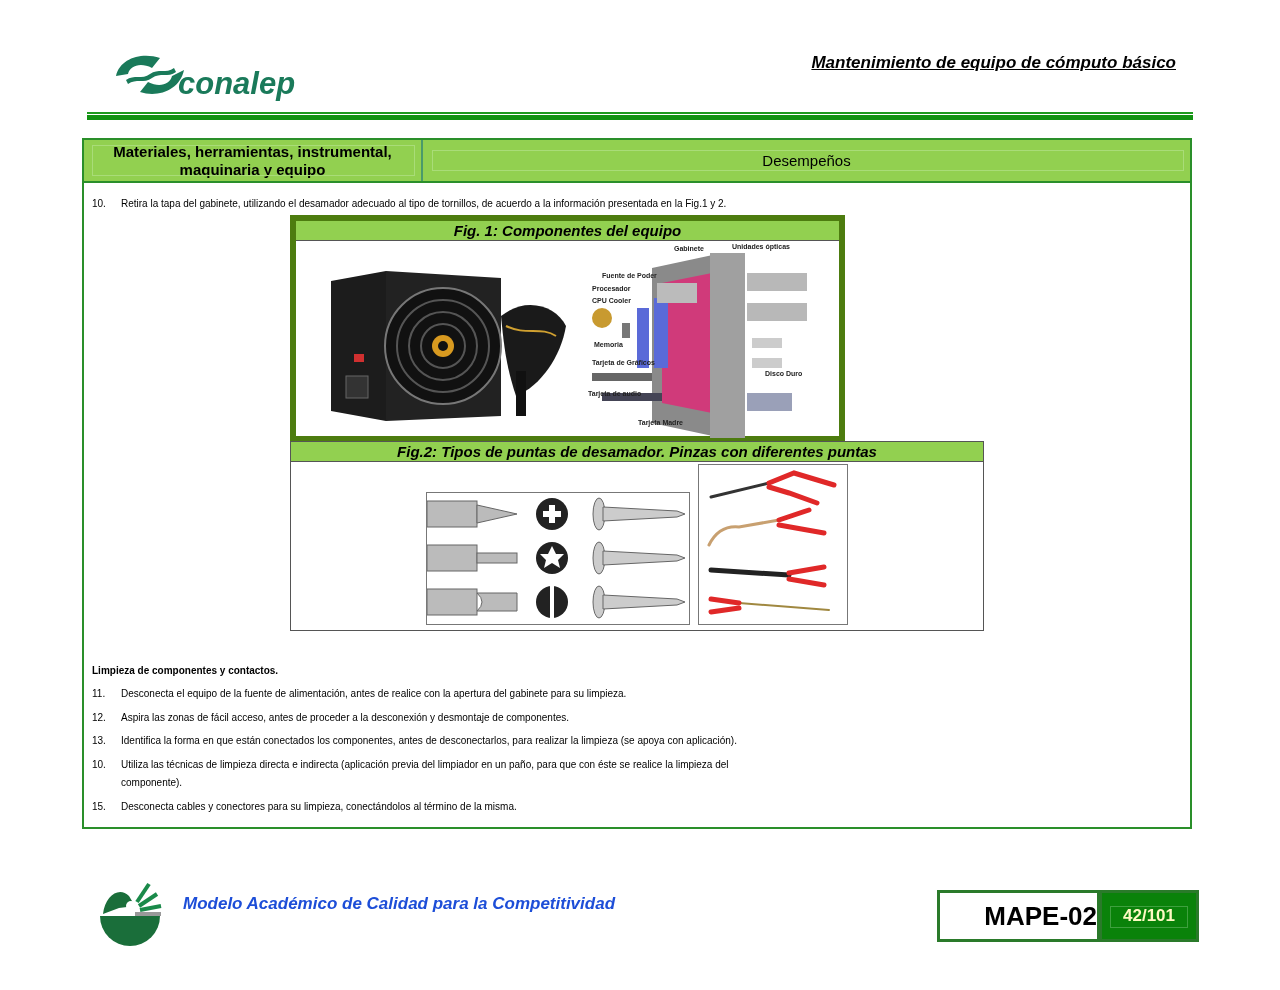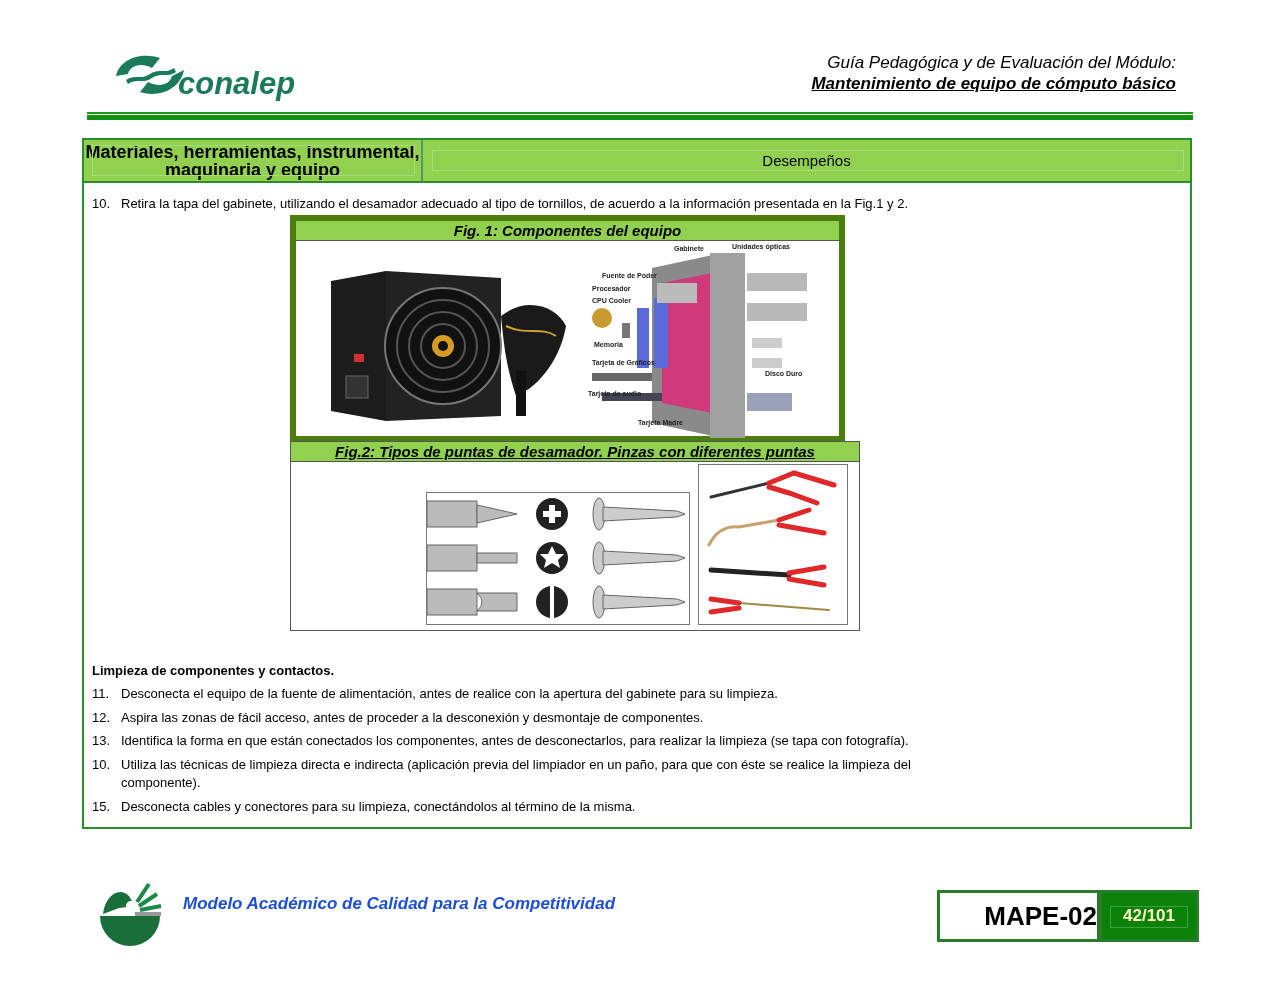--- a/index.html
+++ b/index.html
@@ -16,37 +16,37 @@
   .header-title .l2 { font-style: italic; font-weight: bold; text-decoration: underline; }
   .rule-thin { position: absolute; left: 87px; width: 1106px; top: 112px; height: 2px; background: #1e9a1e; }
   .rule-thick { position: absolute; left: 87px; width: 1106px; top: 115px; height: 5px; background: #129212; }
 
   
   .table { position: absolute; left: 82px; top: 138px; width: 1110px; height: 691px;
            border: 2px solid #2a8f2a; box-sizing: border-box; }
   .thead { position: absolute; left: 0; top: 0; width: 100%; height: 43px; background: #92d050;
            border-bottom: 2px solid #2a8f2a; box-sizing: border-box; }
   .th1 { position: absolute; left: 0; top: 0; width: 339px; height: 41px; border-right: 2px solid #4a9a6a;
-         box-sizing: border-box; text-align: center; font-weight: bold; font-size: 18px; line-height: 18px;
+         box-sizing: border-box; text-align: center; font-weight: bold; font-size: 15px; line-height: 18px;
          padding-top: 3px; }
   .th2 { position: absolute; left: 339px; top: 0; right: 0; height: 41px; text-align: center;
          font-weight: normal; font-size: 15px; line-height: 41px; }
   .th-inner-line { position: absolute; border: 1px solid #a9dc78; pointer-events: none; }
 
-  .body-text { position: absolute; font-size: 13px; line-height: 18px; }
+  .body-text { position: absolute; font-size: 10px; line-height: 18px; }
   .num { position: absolute; left: 8px; }
   .txt { position: absolute; left: 37px; }
 
   
   .fig1 { position: absolute; left: 290px; top: 215px; width: 555px; height: 227px;
           border: 6px solid #4d7c0f; box-sizing: border-box; background: #fff; }
   .fig-cap { height: 19px; background: #92d050; border-bottom: 1px solid #555; text-align: center;
              font-weight: bold; font-style: italic; font-size: 15px; line-height: 19px; }
-  .fig2 { position: absolute; left: 290px; top: 441px; width: 570px; height: 190px;
-          border: 1px solid #555; box-sizing: border-box; background: #fff; text-decoration: underline; }
+  .fig2 { position: absolute; left: 290px; top: 441px; width: 694px; height: 190px;
+          border: 1px solid #555; box-sizing: border-box; background: #fff; }
   .imgbox { position: absolute; overflow: hidden; }
 
   
   .foot-logo { position: absolute; left: 95px; top: 876px; width: 70px; height: 70px; }
   .foot-text { position: absolute; left: 183px; top: 894px; font-size: 17px; font-style: italic;
                font-weight: bold; color: #1d4ed8; }
   .code-box { position: absolute; left: 937px; top: 890px; width: 163px; height: 52px;
               border: 3px solid #2a7a2a; box-sizing: border-box; text-align: right;
               font-size: 26px; font-weight: bold; line-height: 46px; background: #fff; }
   .page-box { position: absolute; left: 1099px; top: 890px; width: 100px; height: 52px;
@@ -61,21 +61,20 @@
 <div class="logo">
   <svg width="76" height="50" viewBox="0 0 76 50">
     <path d="M4 26 C8 8 30 2 48 8 L40 18 C28 12 18 16 16 24 Z" fill="#1a7a5a"></path>
     <path d="M72 20 C68 40 46 48 28 42 L36 32 C48 38 58 34 60 26 Z" fill="#1a7a5a"></path>
     <path d="M14 30 C22 24 30 30 38 24 C46 18 54 24 62 18 L64 22 C56 28 48 22 40 28 C32 34 24 28 16 34 Z" fill="#1a7a5a"></path>
   </svg>
   <span class="logo-text">conalep</span>
 </div>
 
 <div class="header-title">
-  <div class="l1">Guía Pedagógica y de Evaluación del Módulo:</div>
   <div class="l2">Mantenimiento de equipo de cómputo básico</div>
 </div>
 <div class="rule-thin"></div>
 <div class="rule-thick"></div>
 
 <div class="table">
   <div class="thead">
     <div class="th1">Materiales, herramientas, instrumental, maquinaria y equipo</div>
     <div class="th2">Desempeños</div>
     <div class="th-inner-line" style="left:8px; top:5px; width:321px; height:29px;"></div>
@@ -92,21 +91,21 @@
   <div class="body-text" style="left:0; top:545px; width:100%;">
     <span class="num">11.</span>
     <span class="txt">Desconecta el equipo de la fuente de alimentación, antes de realice con la apertura del gabinete para su limpieza.</span>
   </div>
   <div class="body-text" style="left:0; top:569px; width:100%;">
     <span class="num">12.</span>
     <span class="txt">Aspira las zonas de fácil acceso, antes de proceder a la desconexión y desmontaje de componentes.</span>
   </div>
   <div class="body-text" style="left:0; top:592px; width:100%;">
     <span class="num">13.</span>
-    <span class="txt">Identifica la forma en que están conectados los componentes, antes de desconectarlos, para realizar la limpieza (se tapa con fotografía).</span>
+    <span class="txt">Identifica la forma en que están conectados los componentes, antes de desconectarlos, para realizar la limpieza (se apoya con aplicación).</span>
   </div>
   <div class="body-text" style="left:0; top:616px; width:100%;">
     <span class="num">10.</span>
     <span class="txt">Utiliza las técnicas de limpieza directa e indirecta (aplicación previa del limpiador en un paño, para que con éste se realice la limpieza del</span>
     <span class="txt" style="top:18px;">componente).</span>
   </div>
   <div class="body-text" style="left:0; top:658px; width:100%;">
     <span class="num">15.</span>
     <span class="txt">Desconecta cables y conectores para su limpieza, conectándolos al término de la misma.</span>
   </div>

